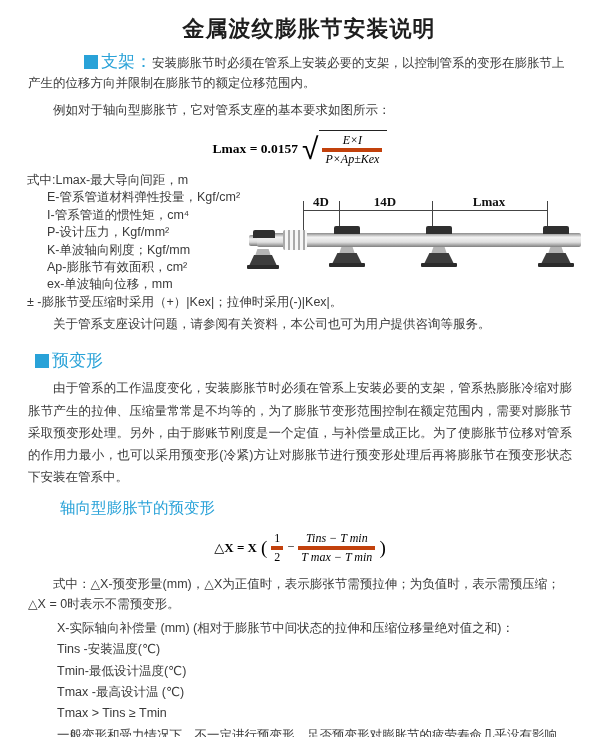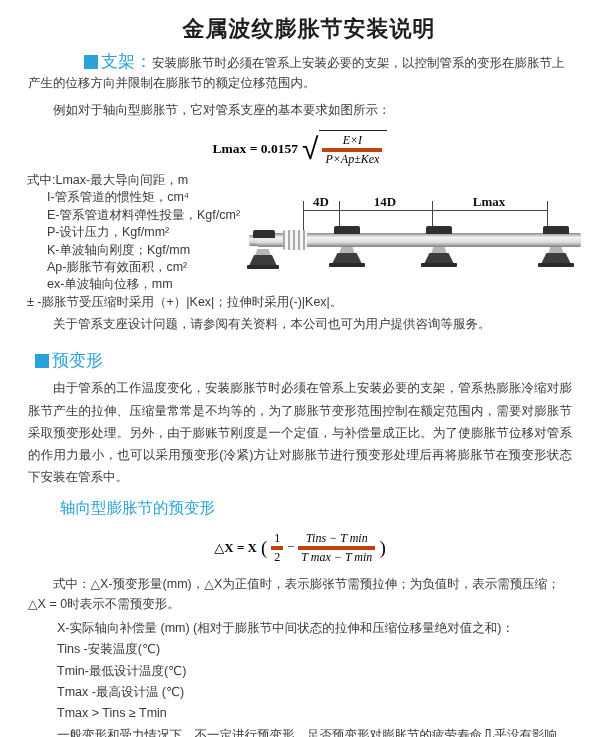--- a/index.html
+++ b/index.html
@@ -102,22 +102,22 @@
       <span class="frac">
         <span class="num">E×I</span>
         <span class="den">P×Ap±Kex</span>
       </span>
     </span>
   </span>
 </div>
 
 <div class="defs">
   <span class="d">式中:Lmax-最大导向间距，m</span>
+  <span class="d ind">E-管系管道材料弹性投量，Kgf/cm²</span>
   <span class="d ind">I-管系管道的惯性矩，cm⁴</span>
-  <span class="d ind">E-管系管道材料弹性投量，Kgf/cm²</span>
   <span class="d ind">P-设计压力，Kgf/mm²</span>
   <span class="d ind">K-单波轴向刚度；Kgf/mm</span>
   <span class="d ind">Ap-膨胀节有效面积，cm²</span>
   <span class="d ind">ex-单波轴向位移，mm</span>
   <span class="d">± -膨胀节受压缩时采用（+）|Kex|；拉伸时采用(-)|Kex|。</span>
 </div>
 <p class="note">关于管系支座设计问题，请参阅有关资料，本公司也可为用户提供咨询等服务。</p>
 
 <div class="diagram">
   <div class="dim-line"></div>

